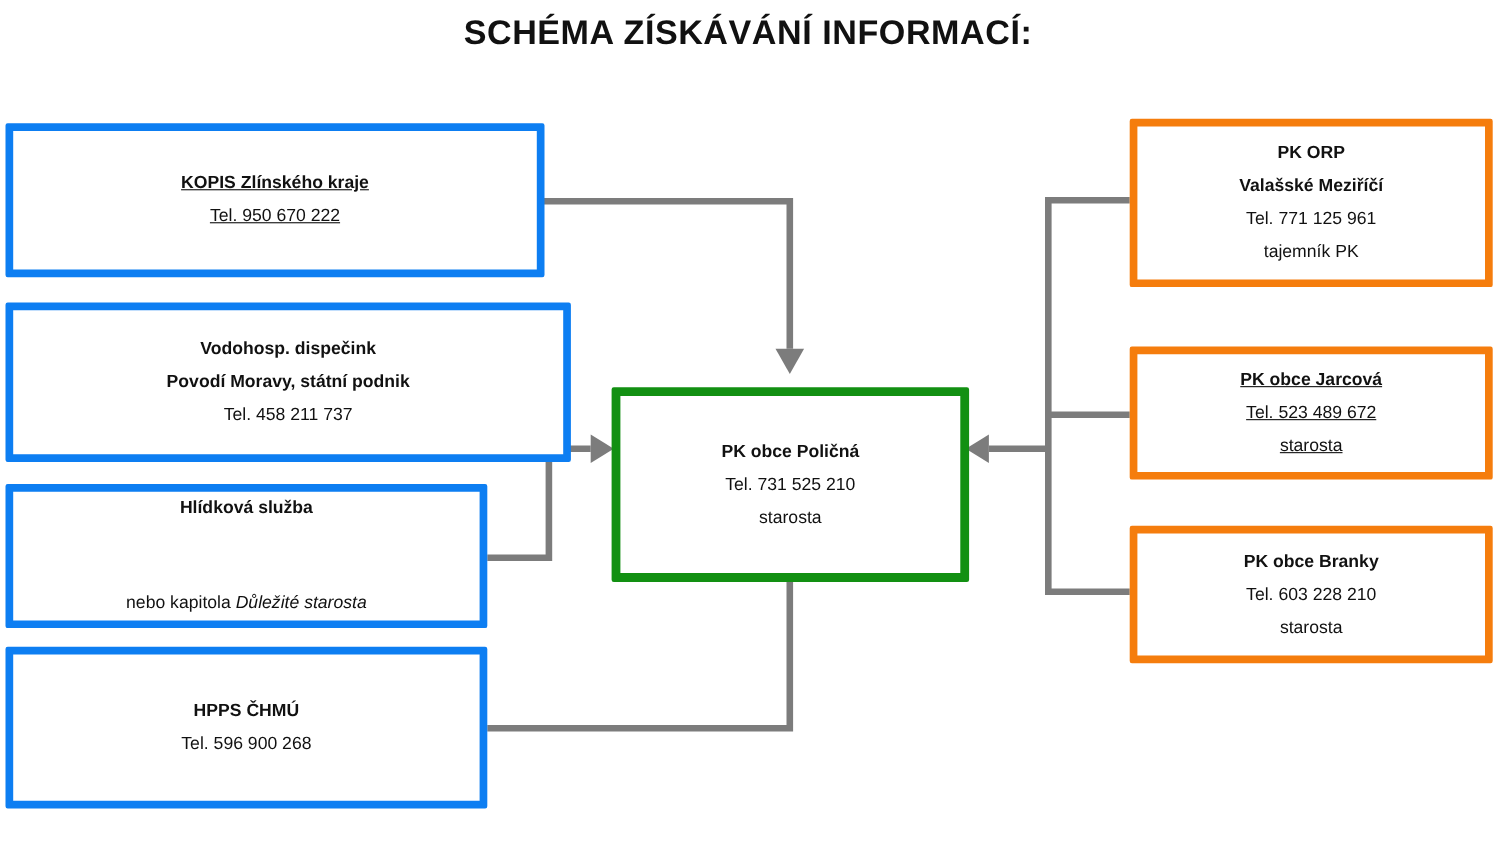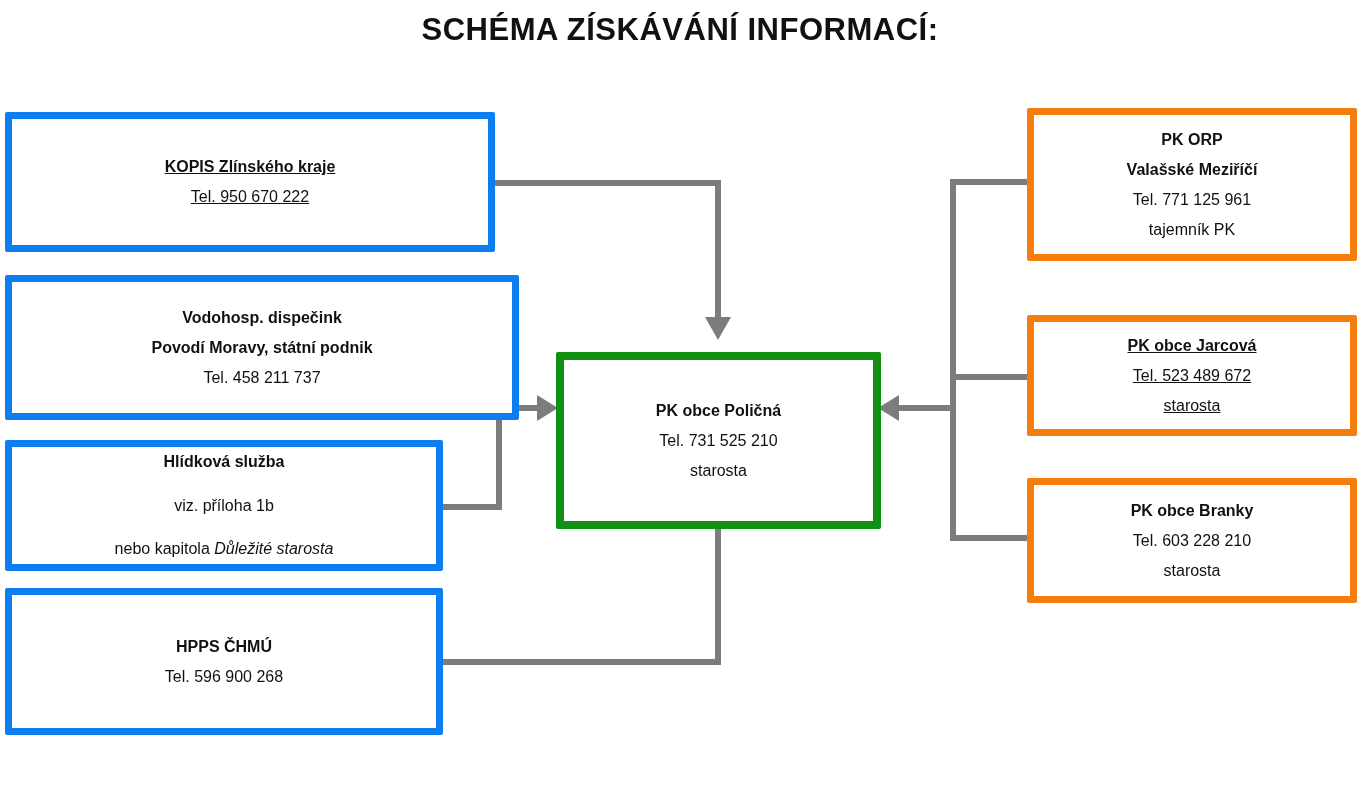--- a/index.html
+++ b/index.html
@@ -70,21 +70,20 @@
 </div>
 
 <div class="node blue" id="vodohosp">
   <div class="b">Vodohosp. dispečink</div>
   <div class="b">Povodí Moravy, státní podnik</div>
   <div>Tel. 458 211 737</div>
 </div>
 
 <div class="node blue" id="hlidkova">
   <div class="b">Hlídková služba</div>
-  <div>viz. příloha 1b</div>
   <div><span>nebo kapitola </span><span class="i">Důležité starosta</span></div>
 </div>
 
 <div class="node blue" id="hpps">
   <div class="b">HPPS ČHMÚ</div>
   <div>Tel. 596 900 268</div>
 </div>
 
 <div class="node green" id="policna">
   <div class="b">PK obce Poličná</div>

